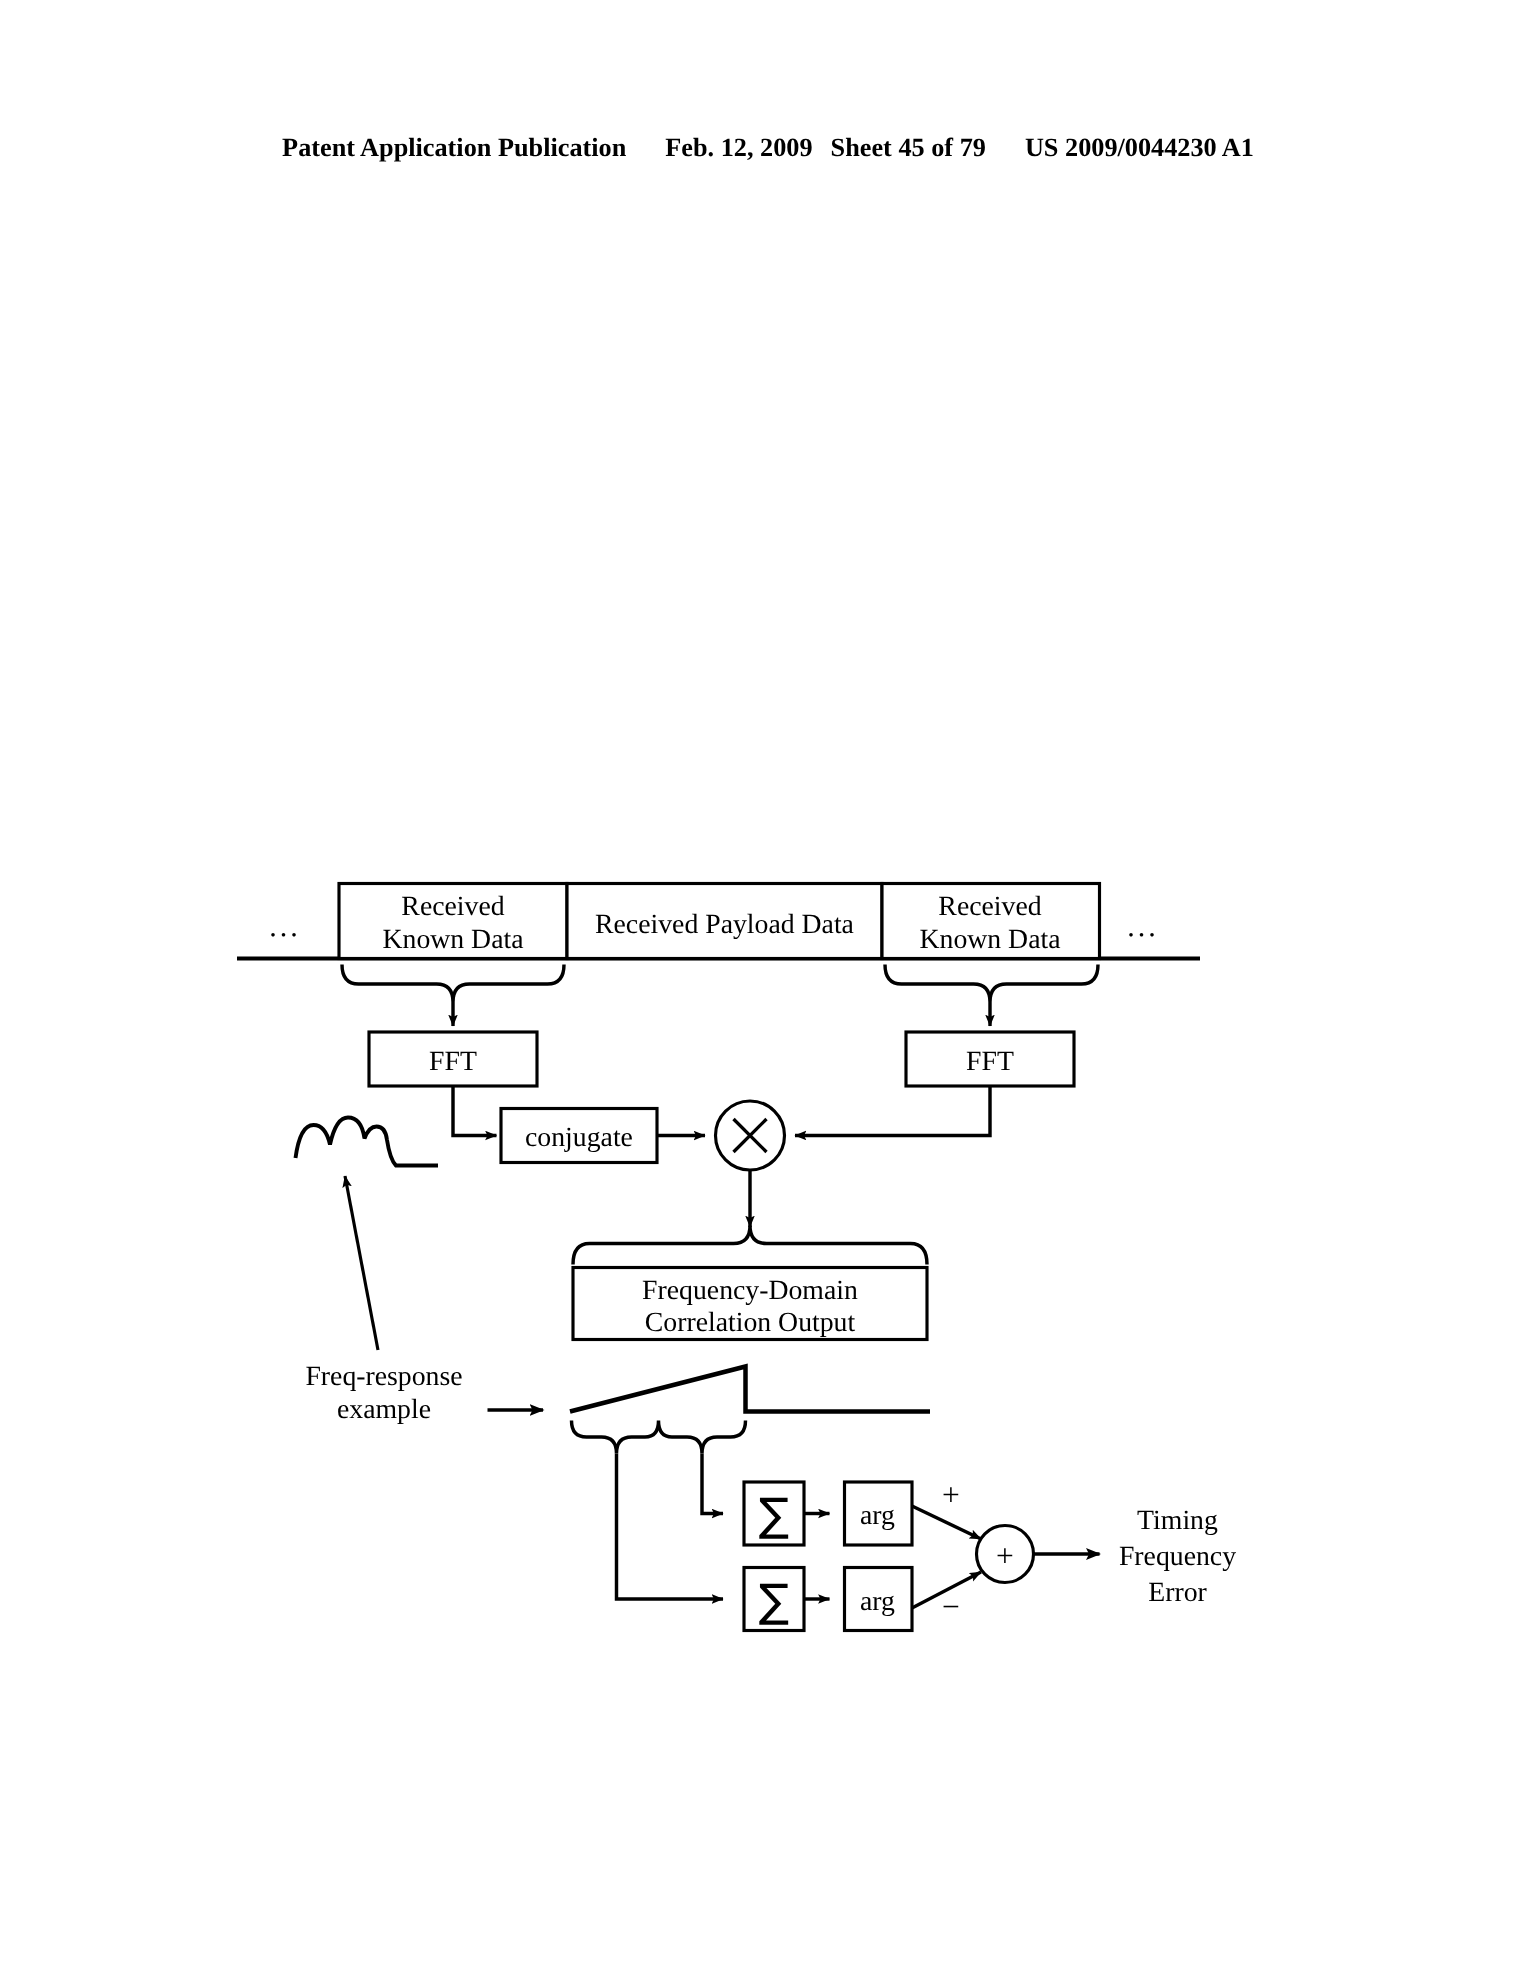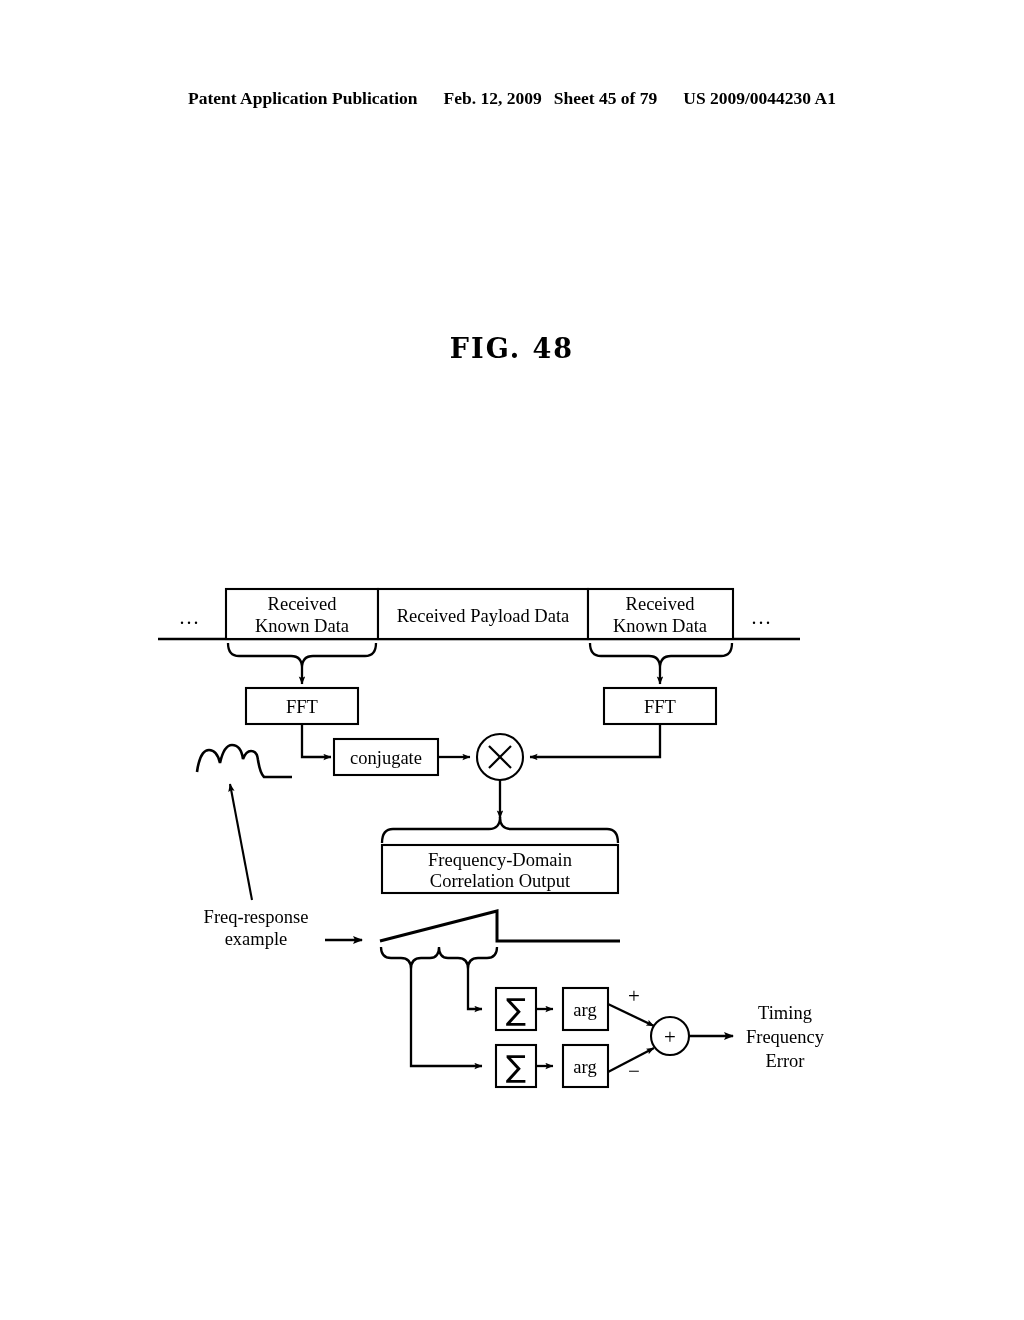--- a/index.html
+++ b/index.html
@@ -70,21 +70,20 @@
 </style>
 </head>
 <body>
 
 <div id="page">
 
   <div class="hdr">
     <span>Patent Application Publication</span><span class="sp1"></span><span>Feb. 12, 2009</span><span class="sp2"></span><span>Sheet 45 of 79</span><span class="sp3"></span><span>US 2009/0044230 A1</span>
   </div>
 
-  <div class="figtitle">FIG. 48</div>
 
   <svg id="diagram" viewBox="0 0 1024 1320">
     <defs>
       <marker id="arw" markerWidth="9" markerHeight="9" refX="7.6" refY="3.2" orient="auto" markerUnits="userSpaceOnUse">
         <path d="M0,0 L8,3.2 L0,6.4 L1.6,3.2 z" fill="#000"></path>
       </marker>
       <marker id="arwb" markerWidth="11" markerHeight="11" refX="9" refY="4" orient="auto" markerUnits="userSpaceOnUse">
         <path d="M0,0 L10,4 L0,8 L2,4 z" fill="#000"></path>
       </marker>
     </defs>

